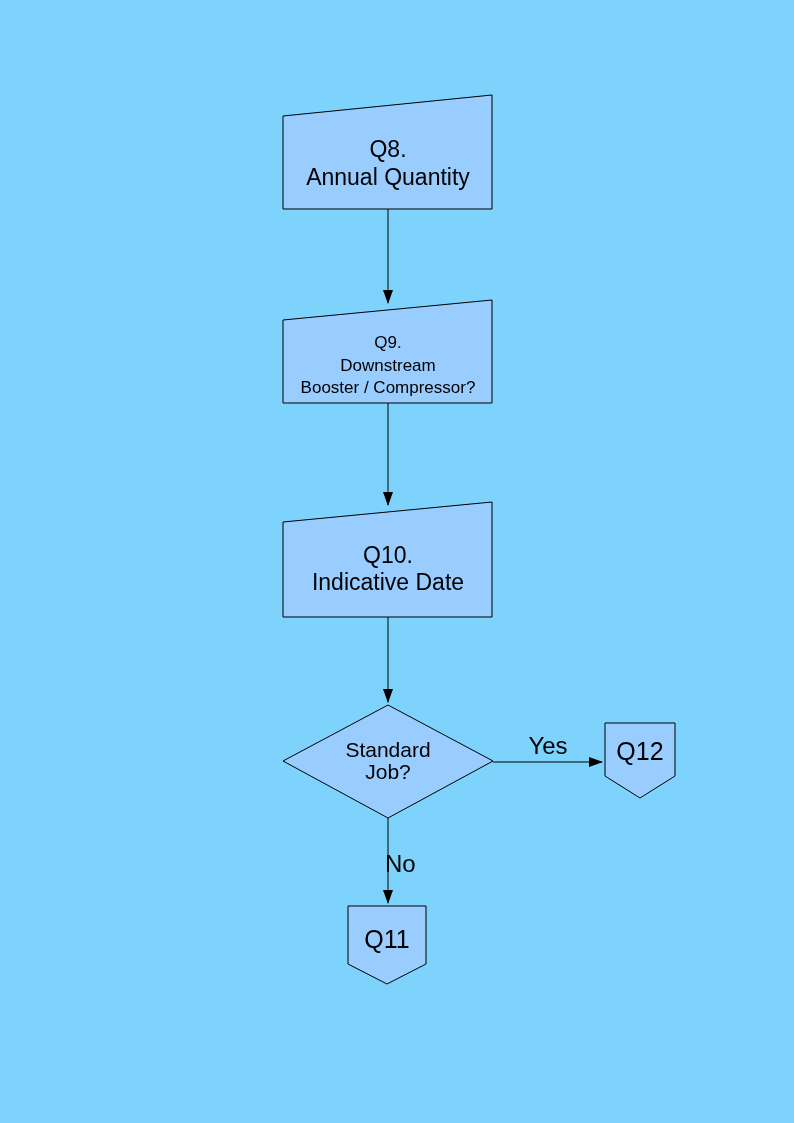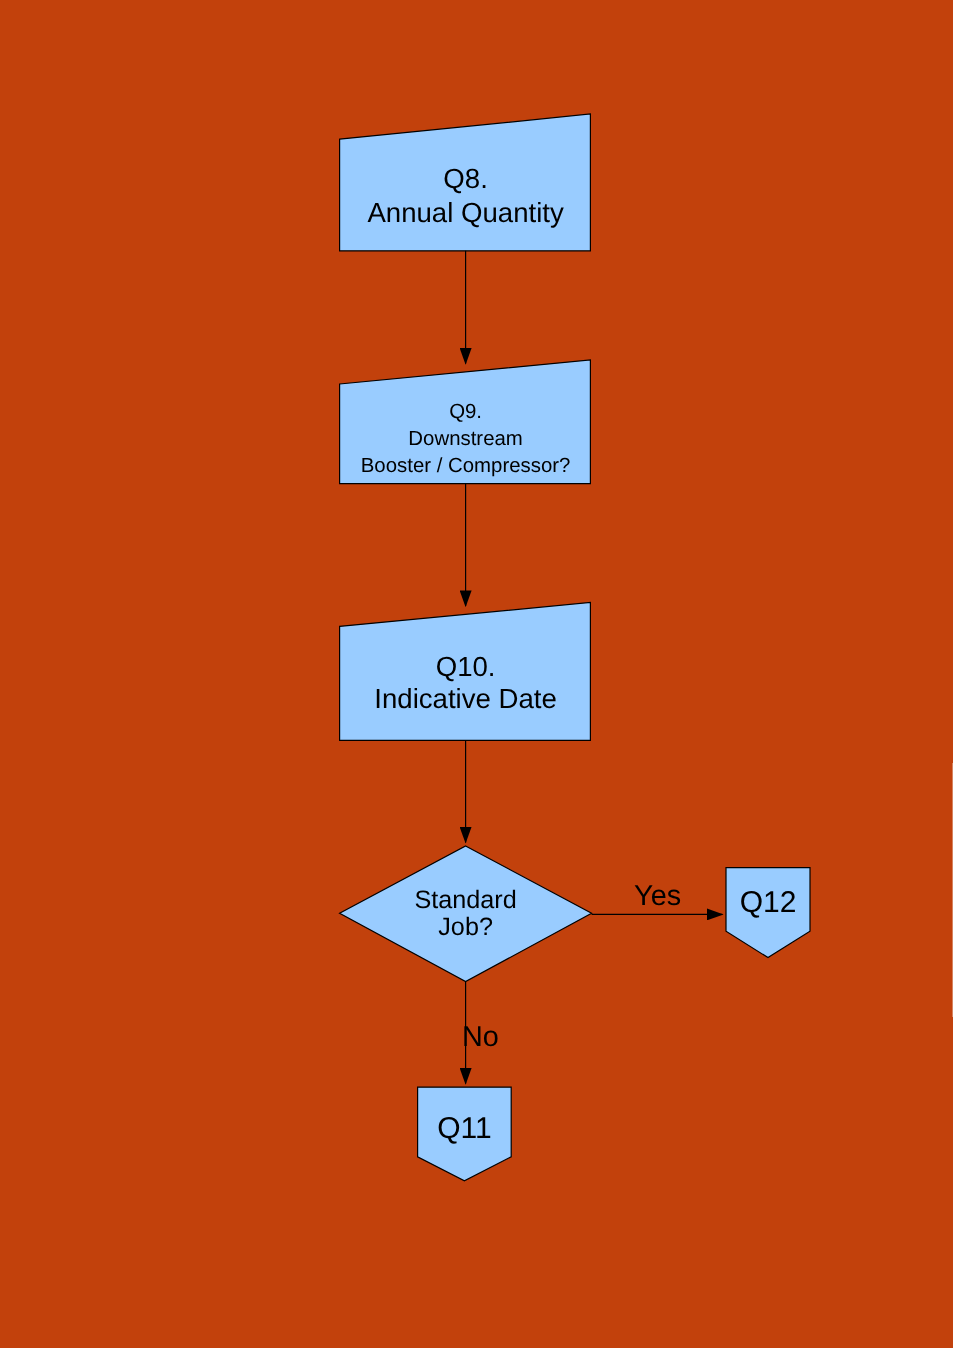--- a/index.html
+++ b/index.html
@@ -4,21 +4,21 @@
 <style>
   html, body {
     margin: 0;
     padding: 0;
     background: #ffffff;
   }
   .page {
     position: relative;
     width: 794px;
     height: 1123px;
-    background: #c2410c;
+    background: #7dd3fc;
     overflow: hidden;
     font-family: "Liberation Sans", sans-serif;
   }
   svg.flowchart {
     display: block;
     width: 794px;
     height: 1123px;
   }
   svg .node {
     stroke: #000000;

